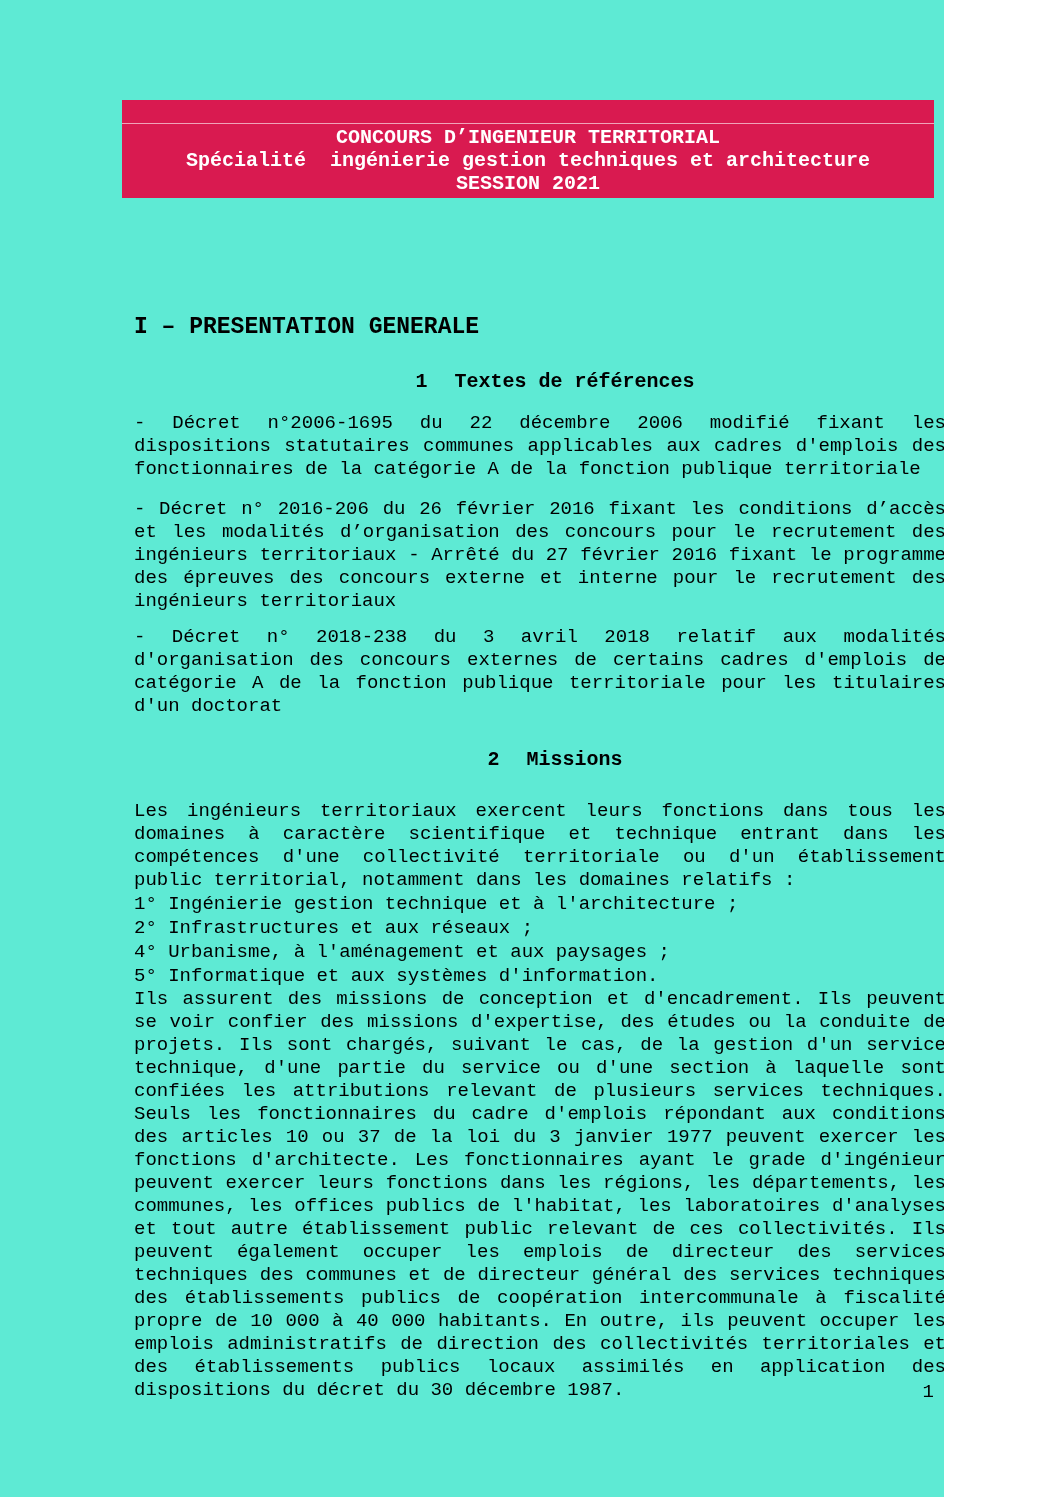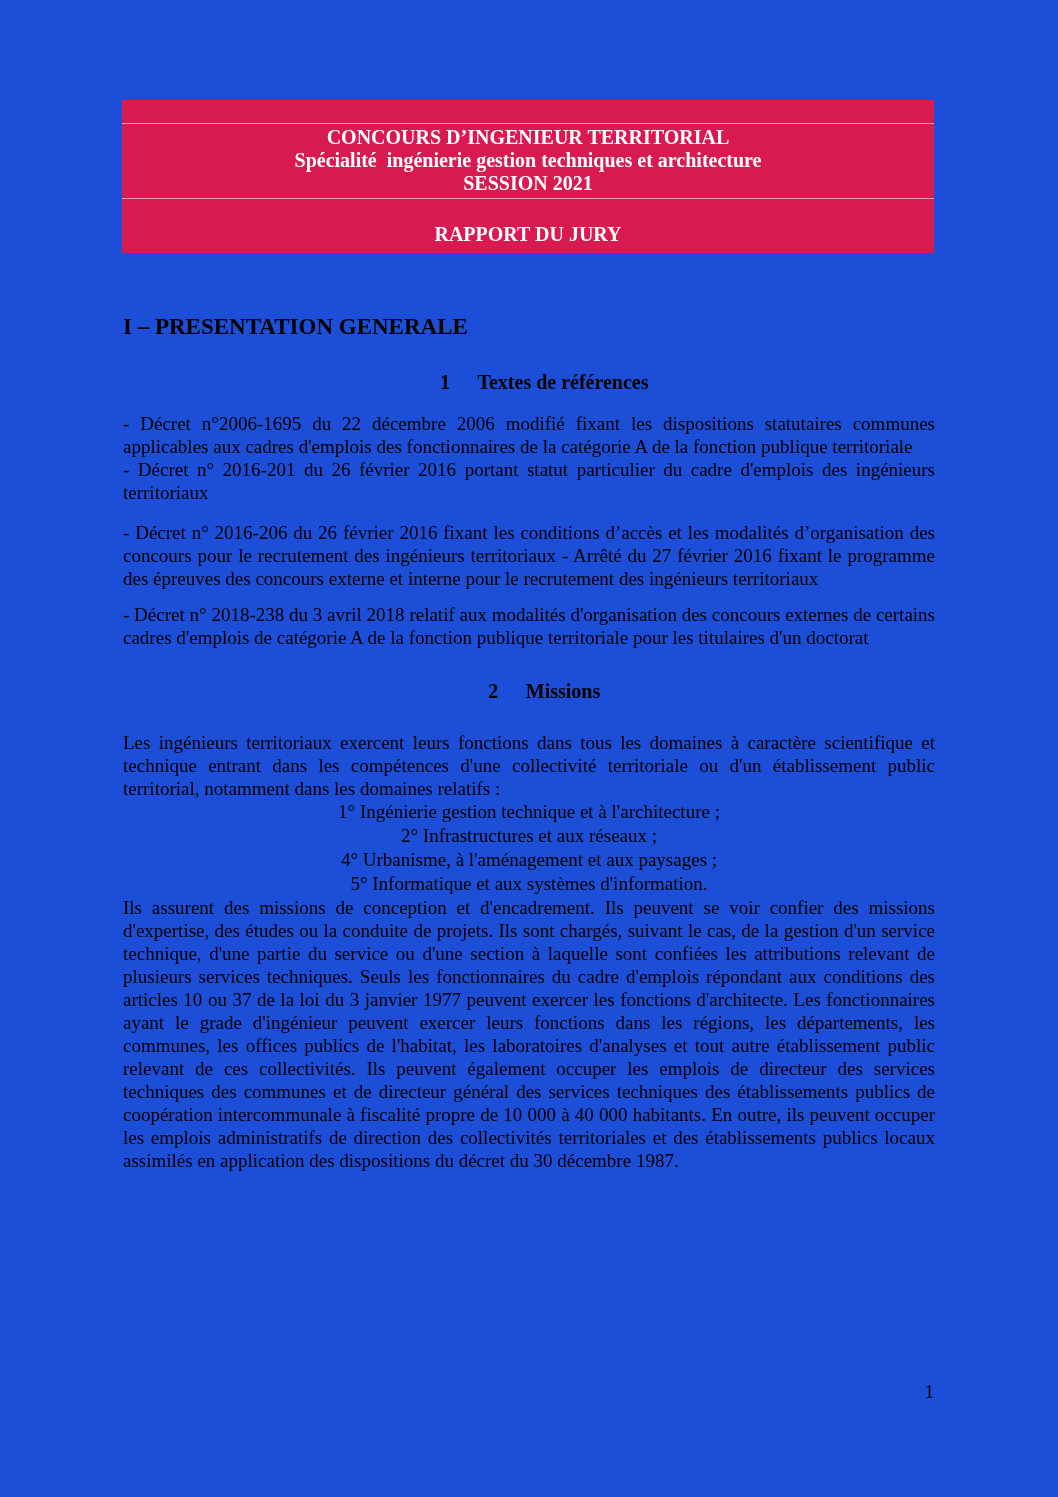--- a/index.html
+++ b/index.html
@@ -1,21 +1,21 @@
 <!DOCTYPE html>
 <html lang="fr"><head>
 <meta charset="utf-8">
 <style>
   html, body { margin: 0; padding: 0; background: #ffffff; }
   .page {
     position: relative;
-    width: 1058px;
+    width: 944px;
     height: 1497px;
-    background: #1d4ed8;
-    font-family: Liberation Serif, serif;
+    background: #5eead4;
+    font-family: Liberation Mono, monospace;
     color: #000000;
     overflow: hidden;
   }
 
   
   .header-box {
     position: absolute;
     left: 122px;
     top: 100px;
     width: 812px;
@@ -36,21 +36,21 @@
   .header-row3 {
     border-top: 1px solid rgba(255,255,255,0.6);
     padding: 24px 0 7px 0;
     font-size: 20px;
     line-height: 23px;
   }
 
   
   .content {
     position: absolute;
-    left: 123px;
+    left: 134px;
     top: 314px;
     width: 812px;
     font-size: 19px;
     line-height: 23px;
     text-align: justify;
   }
   .h1 {
     font-size: 23px;
     font-weight: bold;
     line-height: 26px;
@@ -63,21 +63,21 @@
     font-weight: bold;
     line-height: 24px;
     text-align: center;
   }
   .h2 .num { display: inline-block; min-width: 11px; margin-right: 27px; }
   .para { margin: 0; }
   .group-first { margin-top: 18px; }
   .gap-md { margin-top: 17px; }
   .gap-sm { margin-top: 13px; }
   .intro { margin-top: 28px; }
-  .domains { text-align: center; line-height: 24px; }
+  .domains { text-align: left; line-height: 24px; }
   .domain-line { white-space: nowrap; }
   .body-para { }
 
   .page-number {
     position: absolute;
     left: 122px;
     top: 1381px;
     width: 812px;
     text-align: right;
     font-size: 19px;
@@ -89,36 +89,32 @@
 
 <div class="page">
 
   <div class="header-box">
     <div class="header-row1"></div>
     <div class="header-row2">
       <div class="hline">CONCOURS D’INGENIEUR TERRITORIAL</div>
       <div class="hline">Spécialité  ingénierie gestion techniques et architecture</div>
       <div class="hline">SESSION 2021</div>
     </div>
-    <div class="header-row3">
-      <div>RAPPORT DU JURY</div>
-    </div>
   </div>
 
   <div class="content">
 
     <div class="h1">I – PRESENTATION GENERALE</div>
 
     <div class="h2">
       <span class="num">1</span><span>Textes de références</span>
     </div>
 
     <div class="group-first">
       <p class="para">- Décret n°2006-1695 du 22 décembre 2006 modifié fixant les dispositions statutaires communes applicables aux cadres d'emplois des fonctionnaires de la catégorie A de la fonction publique territoriale</p>
-      <p class="para">- Décret n° 2016-201 du 26 février 2016 portant statut particulier du cadre d'emplois des ingénieurs territoriaux</p>
     </div>
 
     <p class="para gap-md">- Décret n° 2016-206 du 26 février 2016 fixant les conditions d’accès et les modalités d’organisation des concours pour le recrutement des ingénieurs territoriaux - Arrêté du 27 février 2016 fixant le programme des épreuves des concours externe et interne pour le recrutement des ingénieurs territoriaux</p>
 
     <p class="para gap-sm">- Décret n° 2018-238 du 3 avril 2018 relatif aux modalités d'organisation des concours externes de certains cadres d'emplois de catégorie A de la fonction publique territoriale pour les titulaires d'un doctorat</p>
 
     <div class="h2">
       <span class="num">2</span><span>Missions</span>
     </div>
 

